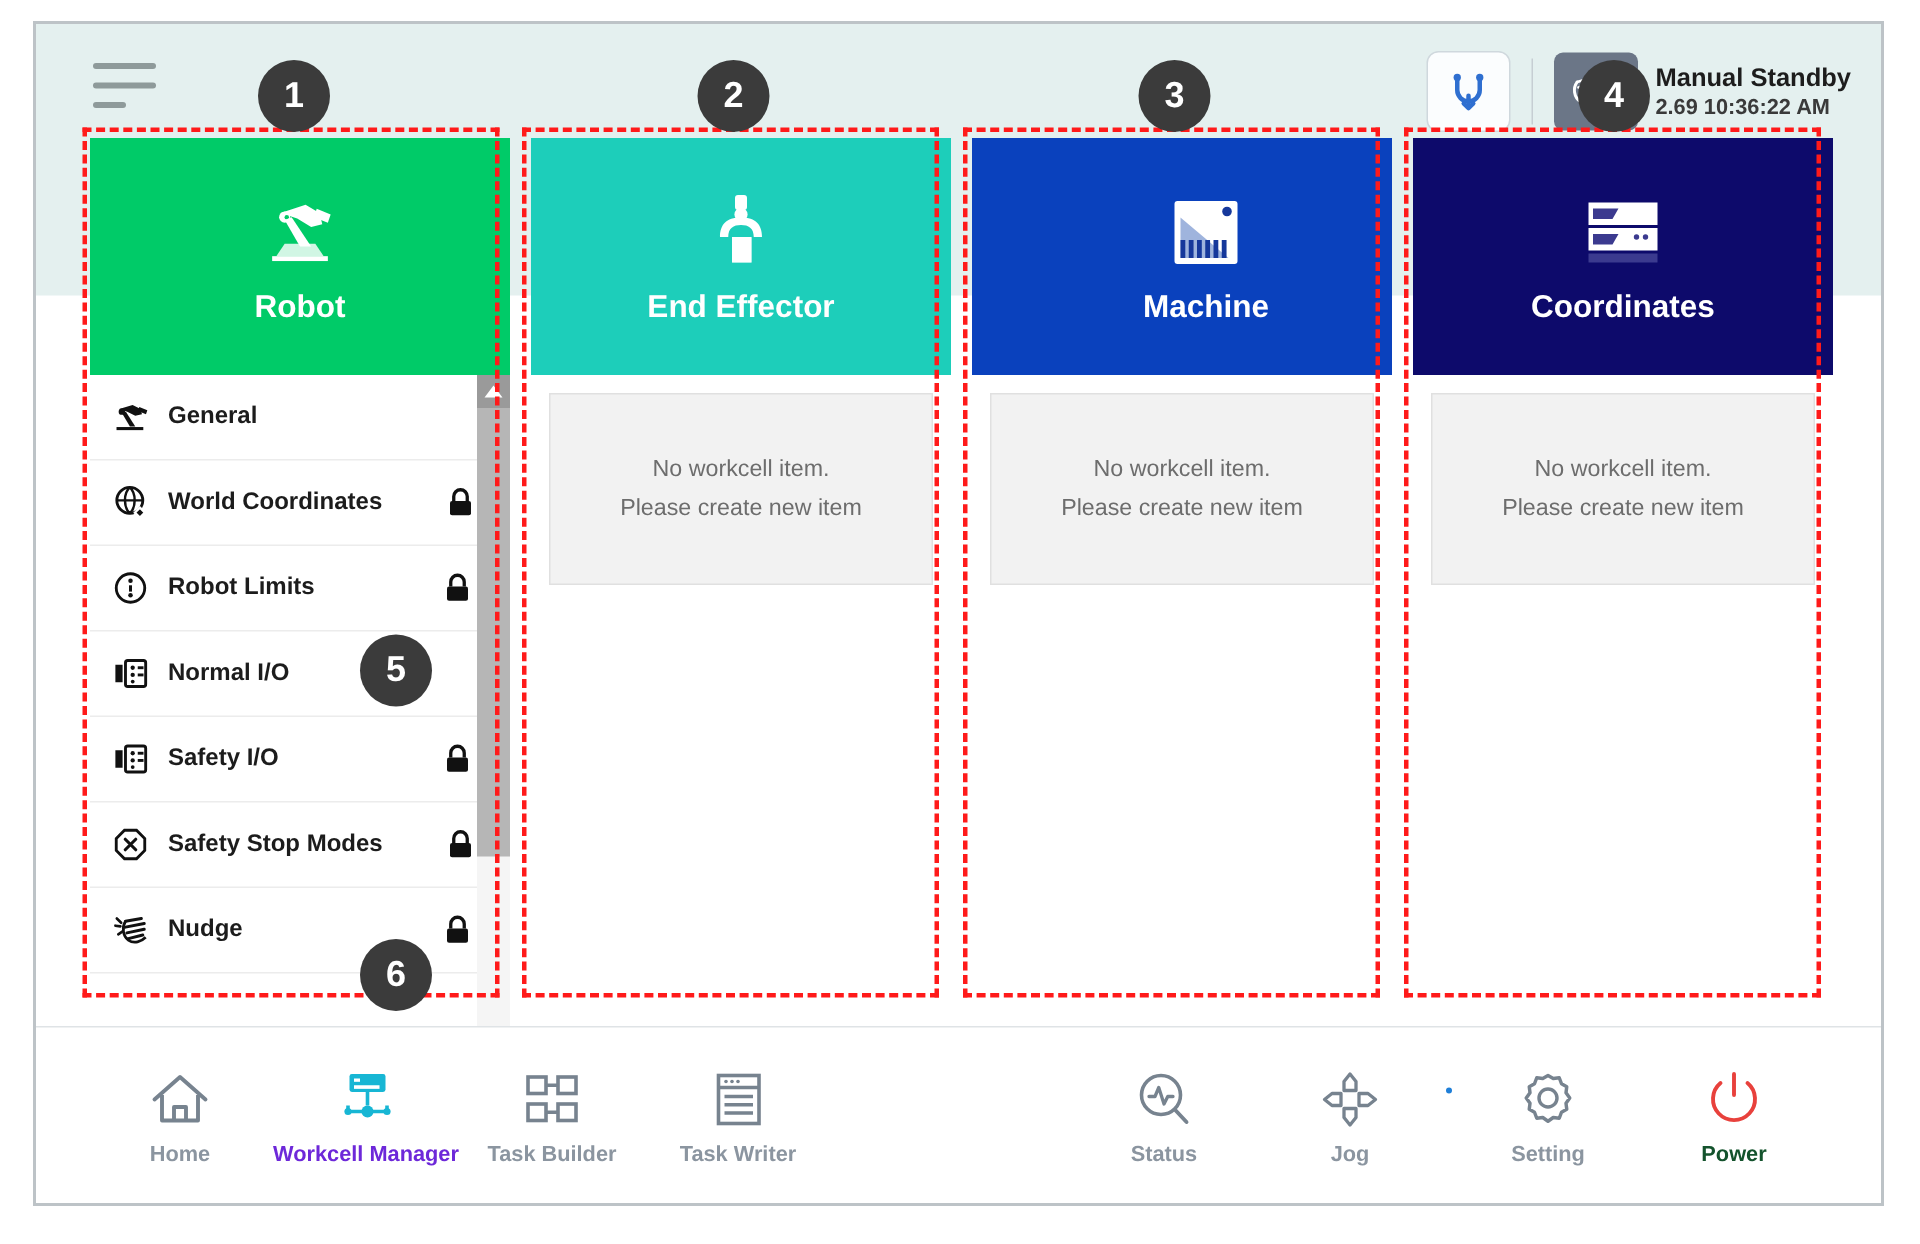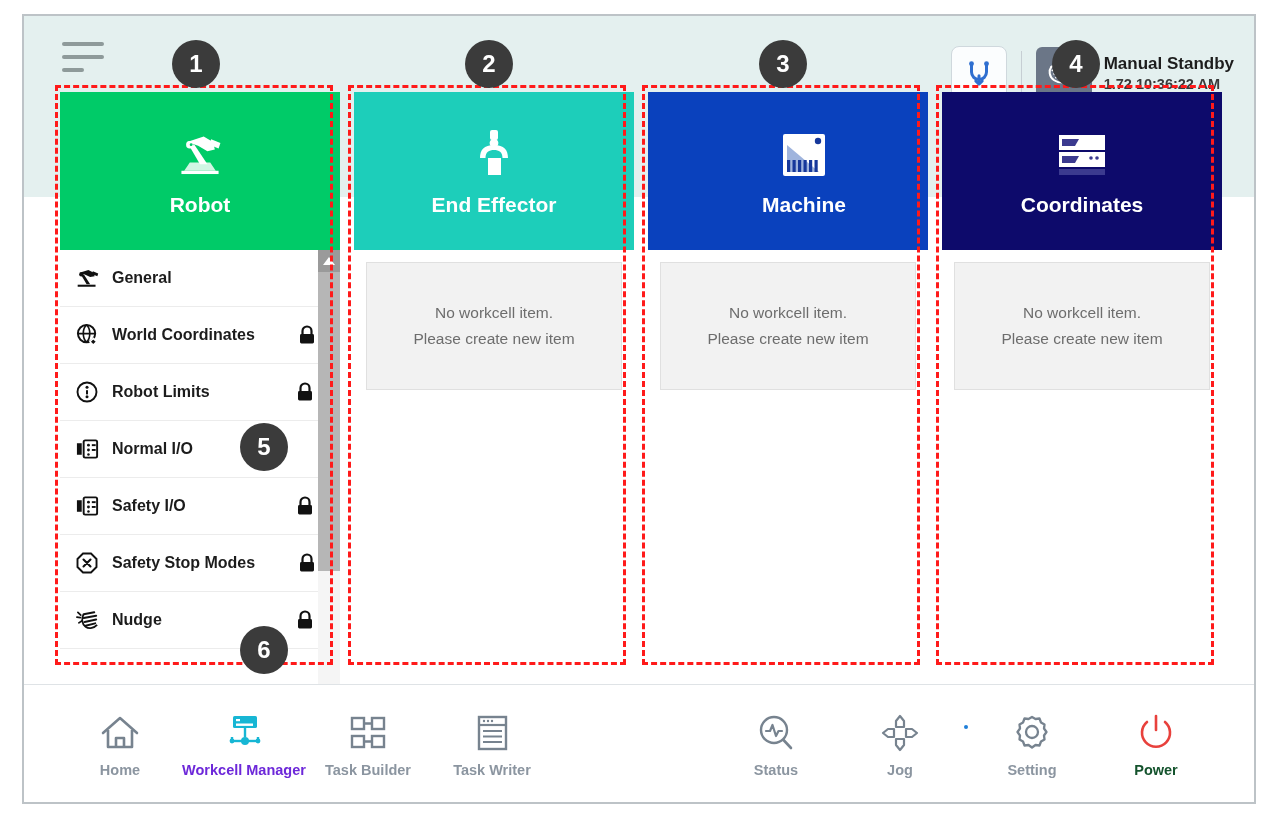--- a/index.html
+++ b/index.html
@@ -42,21 +42,21 @@
     background: #8e9a9a;
     border-radius: 2px;
     margin-bottom: 9px;
   }
   #hamburger-button .bar.b1 { width: 42px; }
   #hamburger-button .bar.b2 { width: 42px; }
   #hamburger-button .bar.b3 { width: 22px; }
 
   #header-right {
     position: absolute;
-    right: 14px; top: 26px;
+    right: 14px; top: 14px;
     height: 62px;
     display: flex;
     align-items: center;
     gap: 0px;
   }
   .hdr-icon-btn {
     width: 54px; height: 52px;
     border: 1.5px solid #cfd8dd;
     border-radius: 8px;
     background: #fbfdfe;
@@ -353,21 +353,21 @@
       <div class="hdr-mode-btn">
         <svg width="36" height="30" viewBox="0 0 40 32">
           <path d="M6 9 L20 5 M7 13 L23 8 M9 17 L25 12 M11 21 L25 17" fill="none" stroke="#ffffff" stroke-width="2" stroke-linecap="round"></path>
           <path d="M6 9 C3 13 3 20 9 24 C15 28 25 27 31 24" fill="none" stroke="#ffffff" stroke-width="2.2" stroke-linecap="round"></path>
           <path d="M20 5 C26 5 31 9 31 14" fill="none" stroke="#ffffff" stroke-width="2.2" stroke-linecap="round"></path>
         </svg>
       </div>
 
       <div id="status-block">
         <div class="status-title">Manual Standby</div>
-        <div class="status-time">1.72 10:36:22 AM</div>
+        <div class="status-time">2.69 10:36:22 AM</div>
       </div>
     </div>
   </div>
 
   <div id="columns">
 
     <div class="wc-col">
       <div class="wc-head" style="background:#00cb68;">
         <div class="wc-icon">
           <svg width="56" height="52" viewBox="0 0 60 56">

